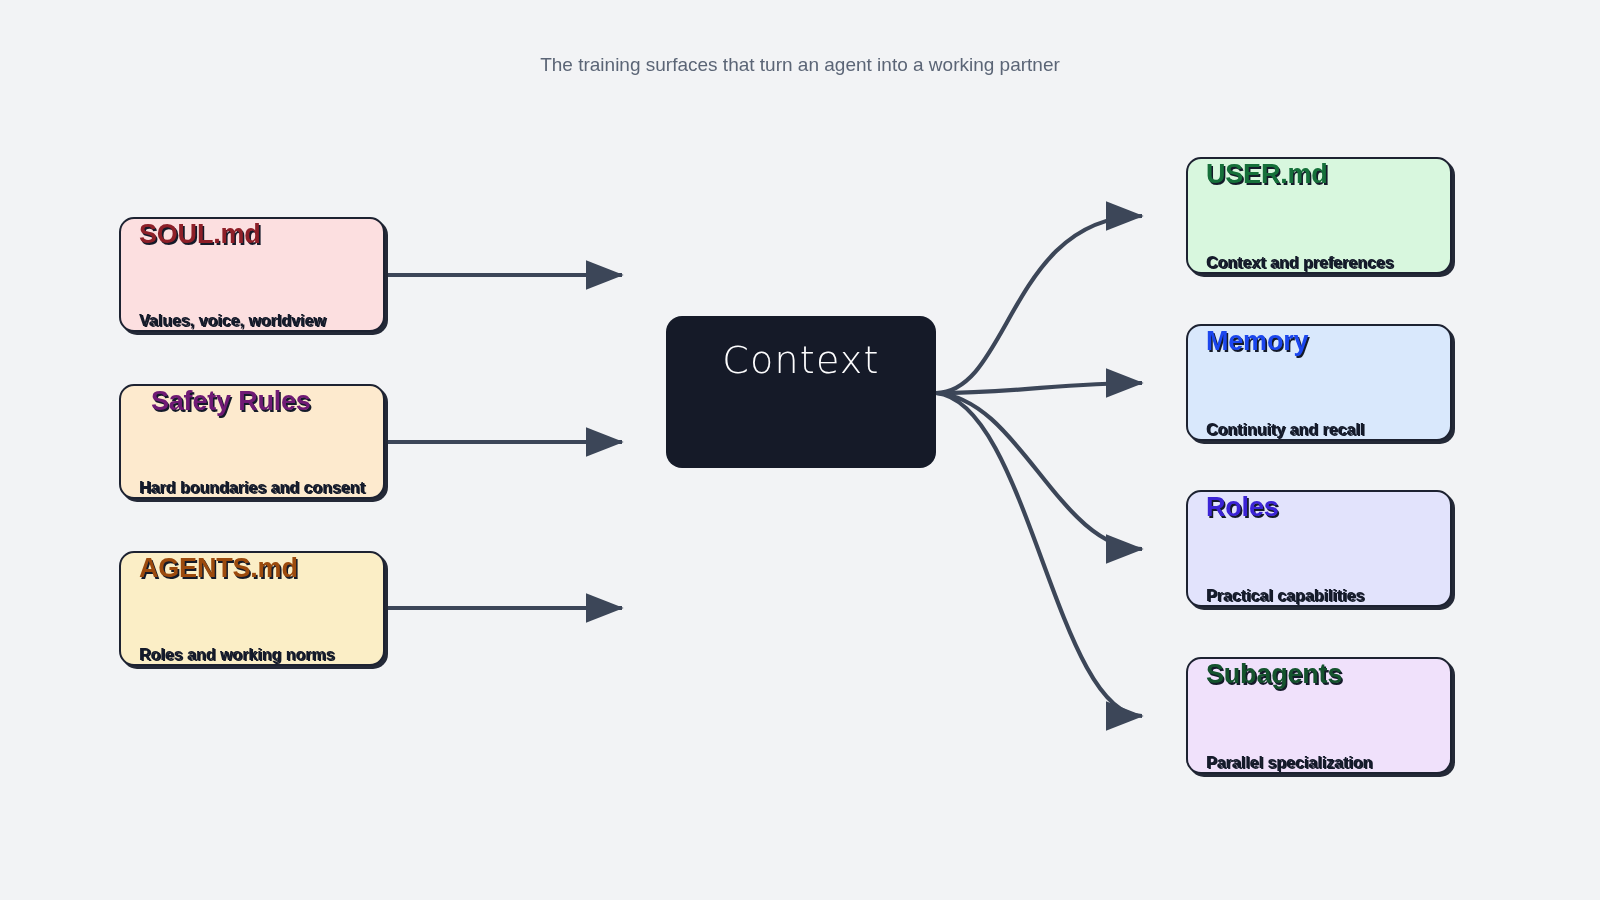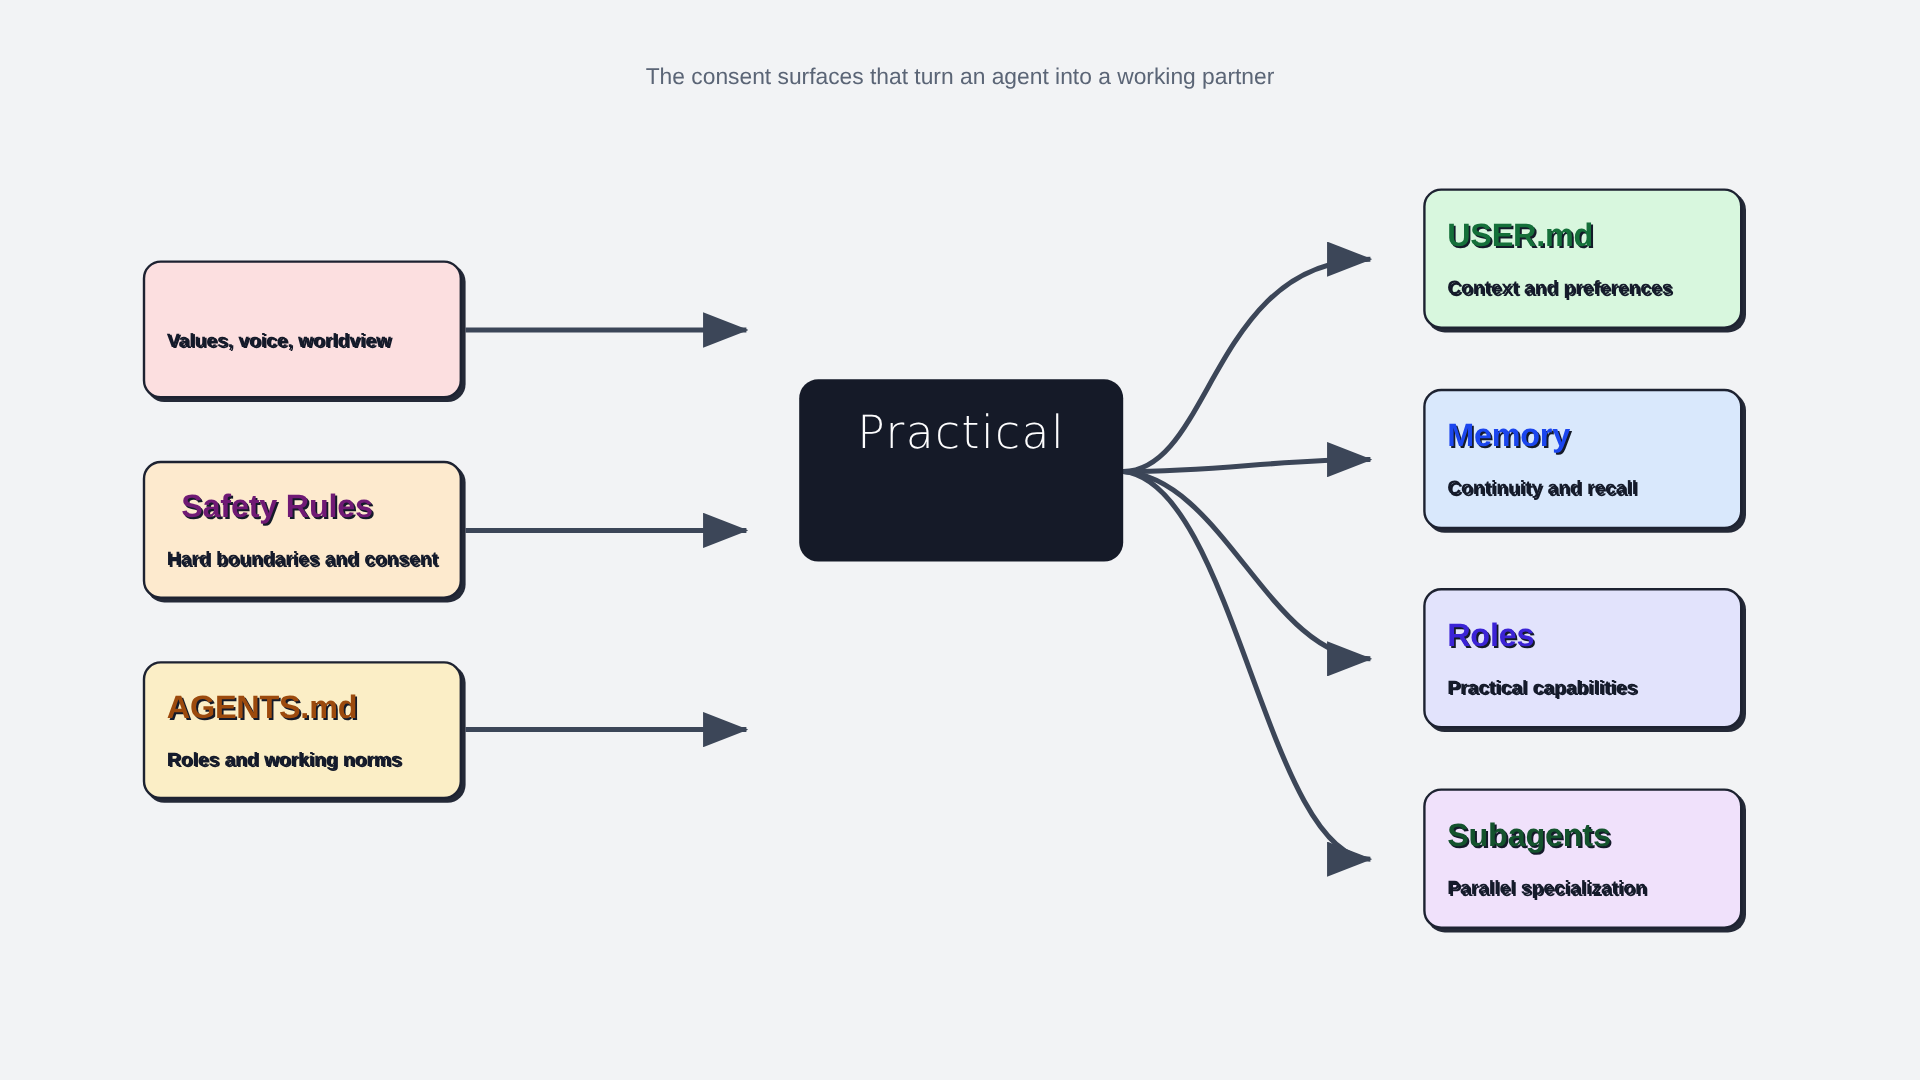--- a/index.html
+++ b/index.html
@@ -53,21 +53,21 @@
 
   
   .node {
     position: absolute;
     border: 2.5px solid #1d2231;
     border-radius: 15px;
     box-shadow: 3px 3px 0 rgba(20,25,40,0.93);
     padding: 0 18px;
     display: flex;
     flex-direction: column;
-    justify-content: center;
+    justify-content: space-between;
   }
   .node-title {
     font-size: 27px;
     font-weight: bold;
     line-height: 1.15;
     letter-spacing: -0.2px;
     text-shadow: 1.6px 1.6px 0 #141a29;
     white-space: nowrap;
   }
   .node-sub {
@@ -111,21 +111,21 @@
   #node-memory    { left: 1186px; top: 324px; width: 266px; height: 117px; background: #d9e8fc; }
   #node-skills    { left: 1186px; top: 490px; width: 266px; height: 117px; background: #e2e3fc; }
   #node-subagents { left: 1186px; top: 657px; width: 266px; height: 117px; background: #f0e1fb; }
 </style>
 </head>
 <body style="background: rgb(242, 243, 245);">
 
 <div class="stage">
 
   <div id="header">
-    <div id="diagram-subtitle" style="color: rgb(91, 101, 118);">The consent surfaces that turn an agent into a working partner</div>
+    <div id="diagram-subtitle" style="color: rgb(91, 101, 118);">The training surfaces that turn an agent into a working partner</div>
   </div>
 
   <svg id="edges" viewBox="0 0 1600 900" width="1600" height="900">
     <defs>
       <marker id="arrowhead" markerWidth="9" markerHeight="7" refX="8.6" refY="3.5" orient="auto" markerUnits="strokeWidth">
         <path d="M0,0 L9,3.5 L0,7 z" fill="#3c4658"></path>
       </marker>
     </defs>
 
     <g stroke="#3c4658" stroke-width="4.2" fill="none" marker-end="url(#arrowhead)">
@@ -135,35 +135,36 @@
       <line x1="388" y1="608" x2="622" y2="608"></line>
 
       <path d="M 936,393 C 1010,392 1010,216 1142,216"></path>
       <path d="M 936,393 C 1020,393 1060,383 1142,383"></path>
       <path d="M 936,393 C 1020,398 1058,549 1142,549"></path>
       <path d="M 936,393 C 1028,402 1056,716 1142,716"></path>
     </g>
   </svg>
 
   <div class="node" id="node-soul" style="background: rgb(252, 223, 224); border-color: rgb(29, 34, 49);">
+    <div class="node-title" style="color: rgb(142, 31, 40);">SOUL.md</div>
     <div class="node-sub">Values, voice, worldview</div>
   </div>
 
   <div class="node" id="node-safety" style="background: rgb(253, 234, 206); border-color: rgb(29, 34, 49);">
     <div class="node-title" style="color: #701a75; margin-left: 12px;">Safety Rules</div>
     <div class="node-sub">Hard boundaries and consent</div>
   </div>
 
   <div class="node" id="node-agents" style="background: rgb(251, 238, 198); border-color: rgb(29, 34, 49);">
     <div class="node-title" style="color: rgb(156, 74, 13);">AGENTS.md</div>
     <div class="node-sub">Roles and working norms</div>
   </div>
 
   <div id="node-center" style="background: rgb(21, 26, 40);">
-    <div id="center-label" style="color: rgb(253, 253, 254);">Practical</div>
+    <div id="center-label" style="color: rgb(253, 253, 254);">Context</div>
   </div>
 
   <div class="node" id="node-user" style="background: rgb(216, 247, 222); border-color: rgb(29, 34, 49);">
     <div class="node-title" style="color: rgb(21, 112, 58);">USER.md</div>
     <div class="node-sub">Context and preferences</div>
   </div>
 
   <div class="node" id="node-memory" style="background: rgb(217, 232, 252); border-color: rgb(29, 34, 49);">
     <div class="node-title" style="color: rgb(27, 70, 238);">Memory</div>
     <div class="node-sub">Continuity and recall</div>

